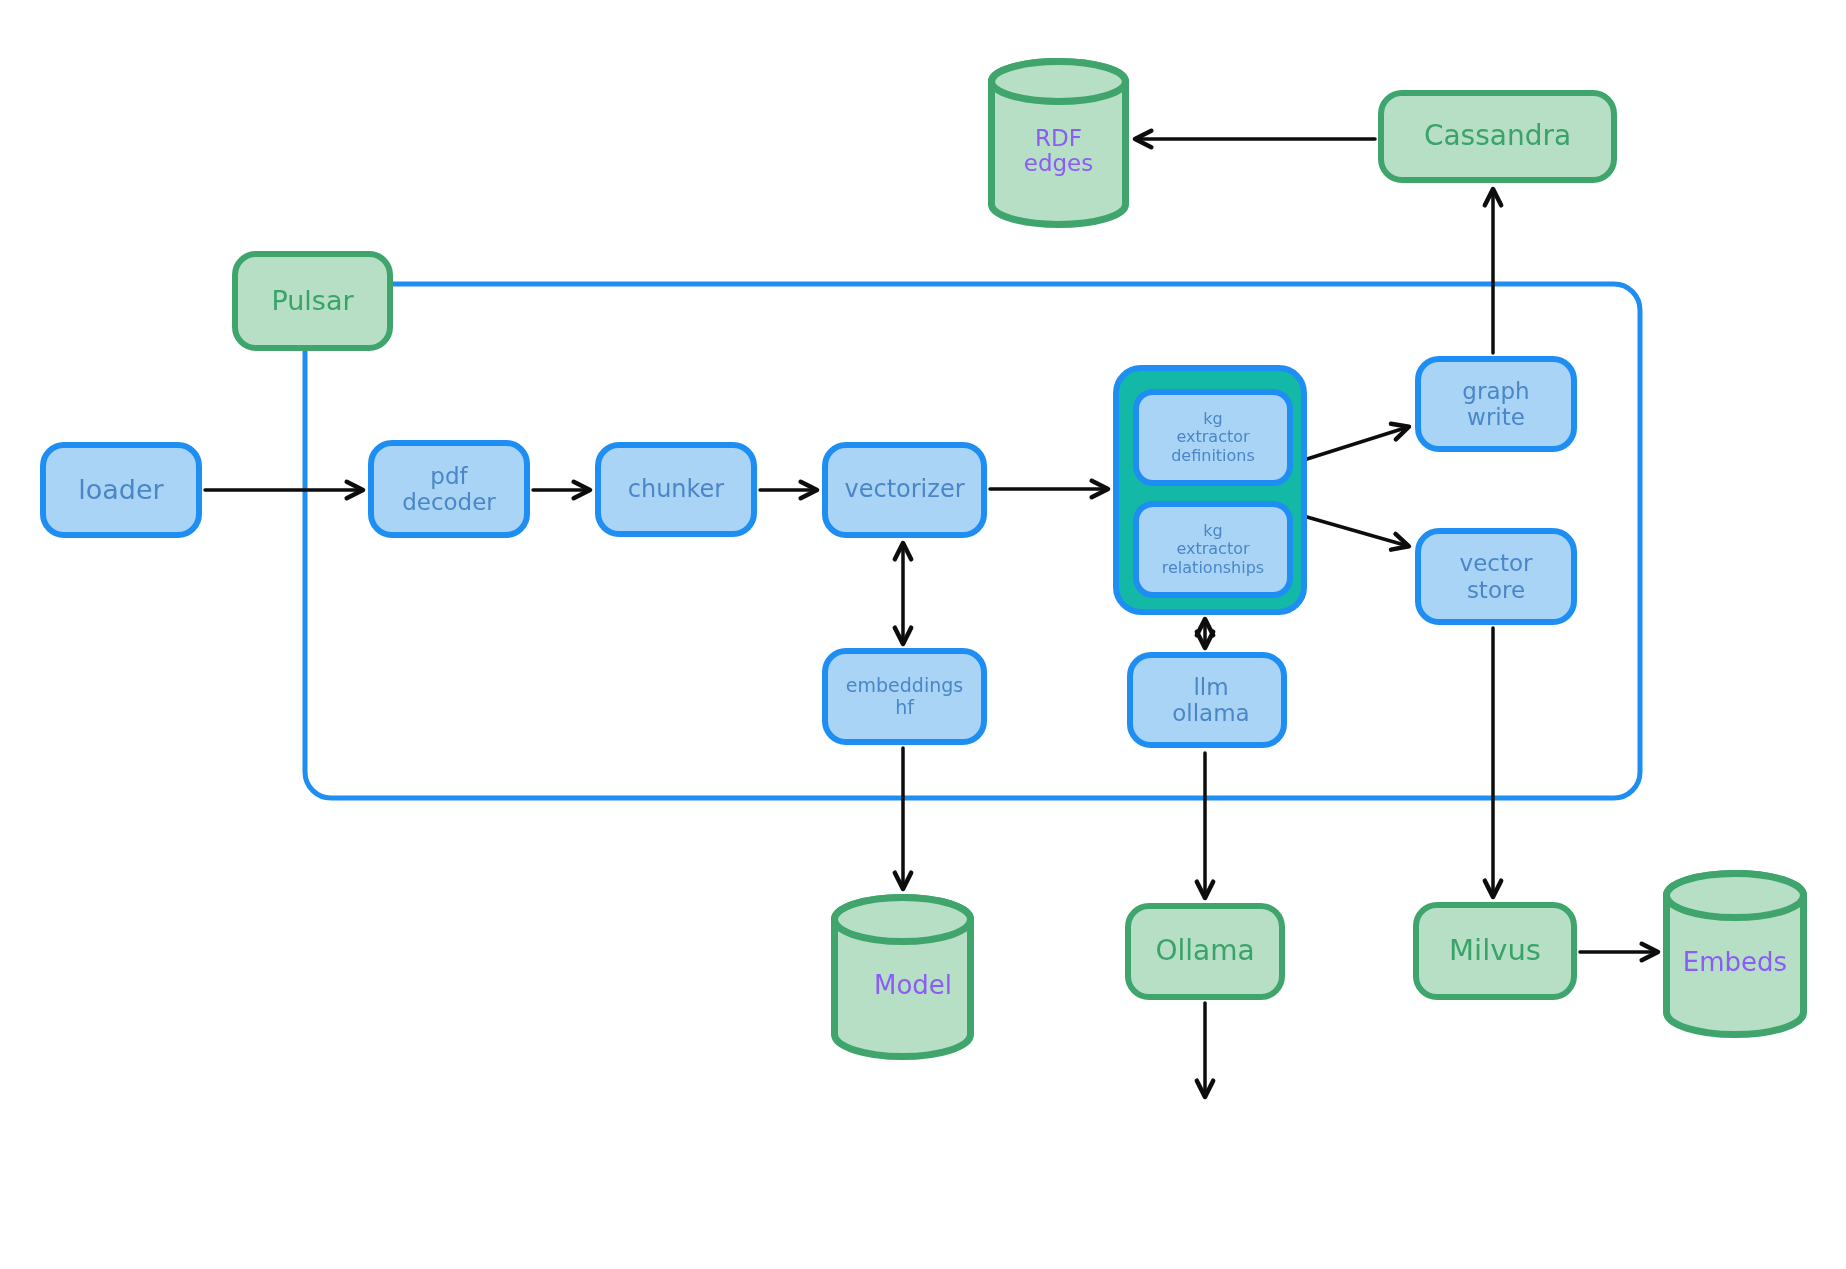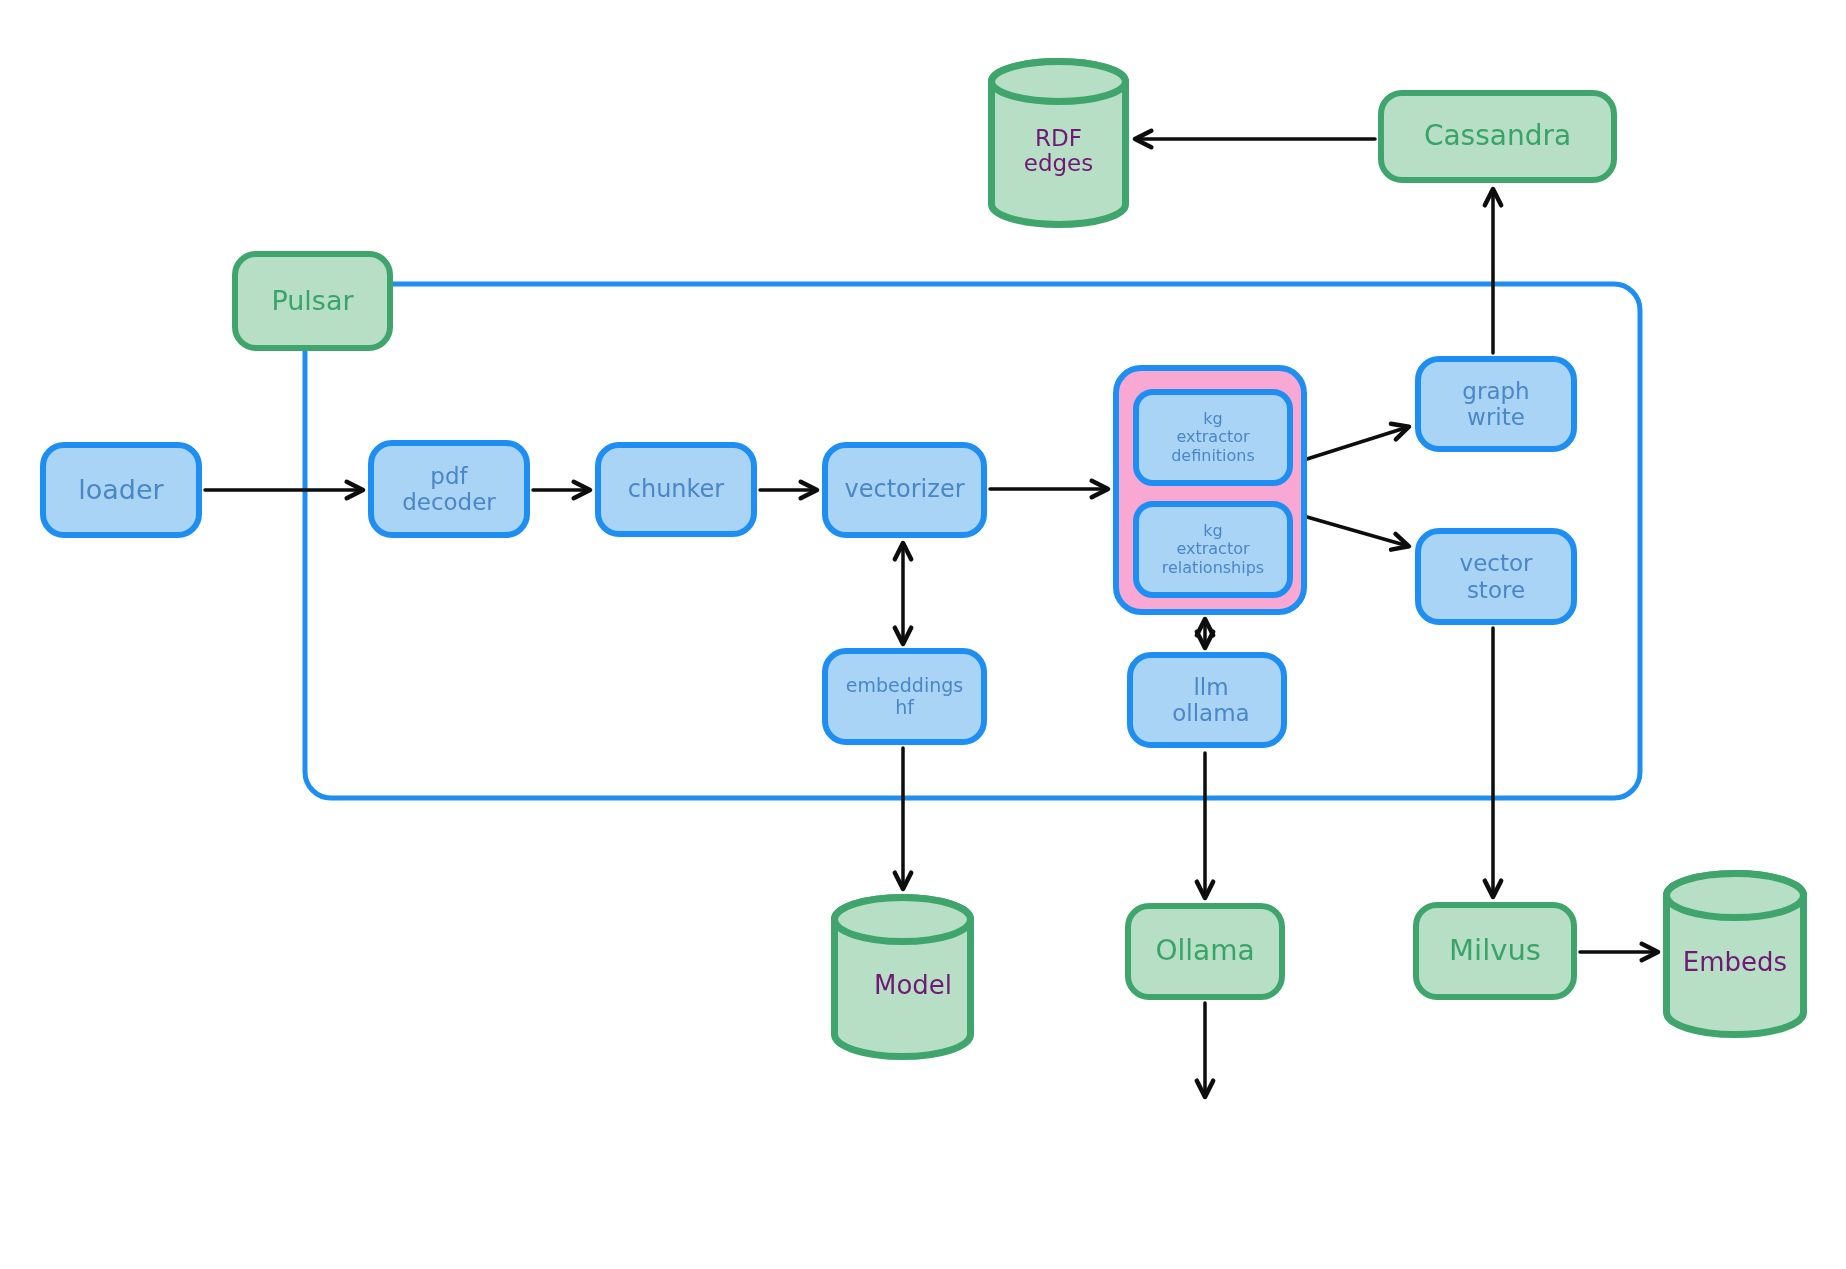--- a/index.html
+++ b/index.html
@@ -16,30 +16,30 @@
     box-sizing:border-box;
     display:flex;align-items:center;justify-content:center;
     border-radius:24px;
     text-align:center;
   }
   .node span{white-space:pre-line;line-height:1.15;display:block;}
   .blue{background:#a9d4f6;border:6px solid #1e8ef2;color:#4b86c8;}
   .green{background:#b6dfc5;border:6px solid #3fa56c;color:#3aa369;}
   .group{
     position:absolute;box-sizing:border-box;
-    background:#f9a8d4;border:6px solid #1e8ef2;border-radius:28px;
+    background:#14b8a6;border:6px solid #1e8ef2;border-radius:28px;
   }
   .group .node{border-radius:20px;}
   .cyl{position:absolute;}
   .cyl svg{position:absolute;left:0;top:0;}
   .cyl span{
     position:absolute;left:0;right:0;top:0;bottom:0;
     display:flex;align-items:center;justify-content:center;
     padding-top:16px;box-sizing:border-box;
-    color:#701a75;text-align:center;white-space:pre-line;line-height:1.1;
+    color:#8b5cf6;text-align:center;white-space:pre-line;line-height:1.1;
   }
 
   
   #n-pulsar     {left:232px; top:251px;  width:161px; height:100px; font-size:27px;}
   #n-cassandra  {left:1378px;top:90px;   width:239px; height:93px;  font-size:28px;}
   #n-loader     {left:40px;  top:442px;  width:162px; height:96px;  font-size:27px;}
   #n-pdf        {left:368px; top:440px;  width:162px; height:98px;  font-size:23px;}
   #n-chunker    {left:595px; top:442px;  width:162px; height:95px;  font-size:24px;}
   #n-vectorizer {left:822px; top:442px;  width:165px; height:96px;  font-size:24px;}
   #n-kg-group   {left:1113px;top:365px;  width:194px; height:250px;}

